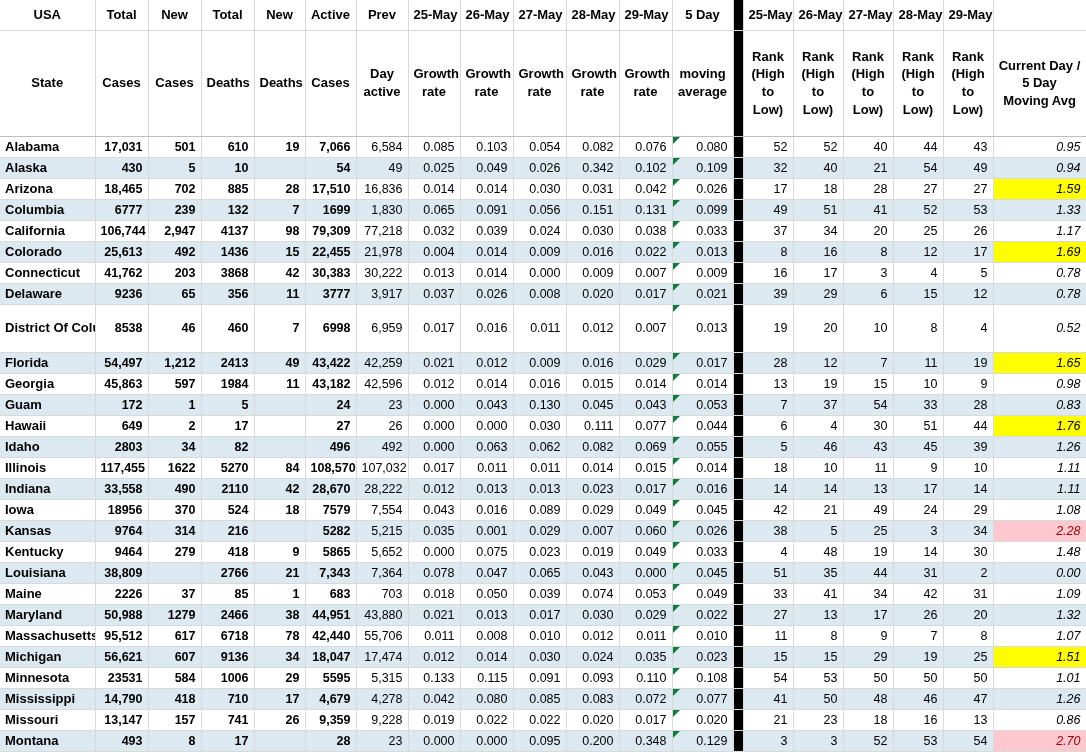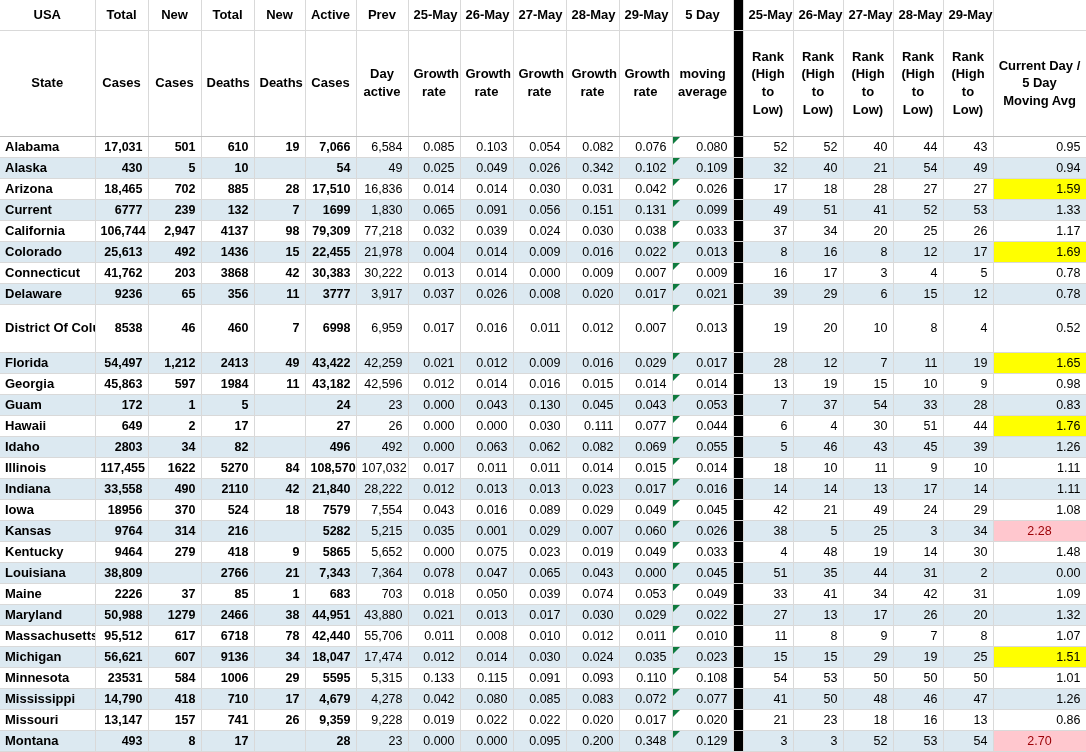--- a/index.html
+++ b/index.html
@@ -42,29 +42,29 @@
   
   tr.band td { background: #dce9f1; }
 
   
   td.state { text-align: left; font-weight: bold; font-size: 13px; white-space: normal;
              line-height: 1.2; padding-left: 6px; margin-top: 25px; }
   td.num   { text-align: right; }
   td.b     { font-weight: bold; }
   td.rate  { text-align: right; font-weight: normal; }
   td.rank  { text-align: right; font-weight: normal; }
-  td.ratio { text-align: right; font-weight: normal; padding-right: 22px; }
+  td.ratio { text-align: right; font-weight: normal; padding-right: 22px; font-style: italic; }
 
   
   td.sep, th.sep { background: #000000 !important; border-right: none; border-bottom: none;
                    padding: 0; }
 
   
   td.hl-yellow { background: #ffff00 !important; }
-  td.hl-pink   { background: #ffc7ce !important; color: #9c0006; text-align: center; }
+  td.hl-pink   { background: #ffc7ce !important; color: #9c0006; }
 
   
   td.ma { position: relative; text-align: right; }
   td.ma .tri {
     position: absolute; top: 0; left: 0;
     width: 0; height: 0;
     border-top: 7px solid #0f7b3f;
     border-right: 7px solid transparent;
   }
   tr.row td { height: 21px; }
@@ -202,21 +202,21 @@
           <td class="rate ma"><span class="tri"></span>0.026</td>
           <td class="sep"></td>
           <td class="rank">17</td>
           <td class="rank">18</td>
           <td class="rank">28</td>
           <td class="rank">27</td>
           <td class="rank">27</td>
           <td class="ratio hl-yellow">1.59</td>
         </tr>
         <tr class="row band">
-          <td class="state">Current</td>
+          <td class="state">Columbia</td>
           <td class="num b">6777</td>
           <td class="num b">239</td>
           <td class="num b">132</td>
           <td class="num b">7</td>
           <td class="num b">1699</td>
           <td class="num">1,830</td>
           <td class="rate">0.065</td>
           <td class="rate">0.091</td>
           <td class="rate">0.056</td>
           <td class="rate">0.151</td>
@@ -471,21 +471,21 @@
           <td class="rank">9</td>
           <td class="rank">10</td>
           <td class="ratio">1.11</td>
         </tr>
         <tr class="row band">
           <td class="state">Indiana</td>
           <td class="num b">33,558</td>
           <td class="num b">490</td>
           <td class="num b">2110</td>
           <td class="num b">42</td>
-          <td class="num b">21,840</td>
+          <td class="num b">28,670</td>
           <td class="num">28,222</td>
           <td class="rate">0.012</td>
           <td class="rate">0.013</td>
           <td class="rate">0.013</td>
           <td class="rate">0.023</td>
           <td class="rate">0.017</td>
           <td class="rate ma"><span class="tri"></span>0.016</td>
           <td class="sep"></td>
           <td class="rank">14</td>
           <td class="rank">14</td>

